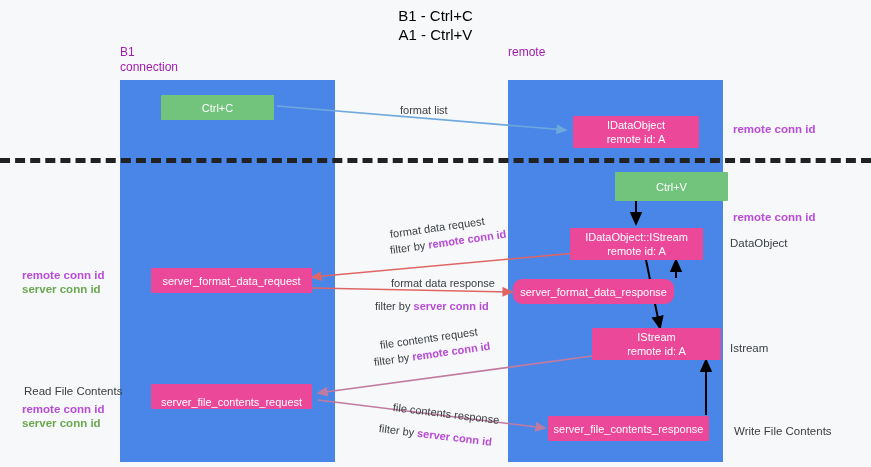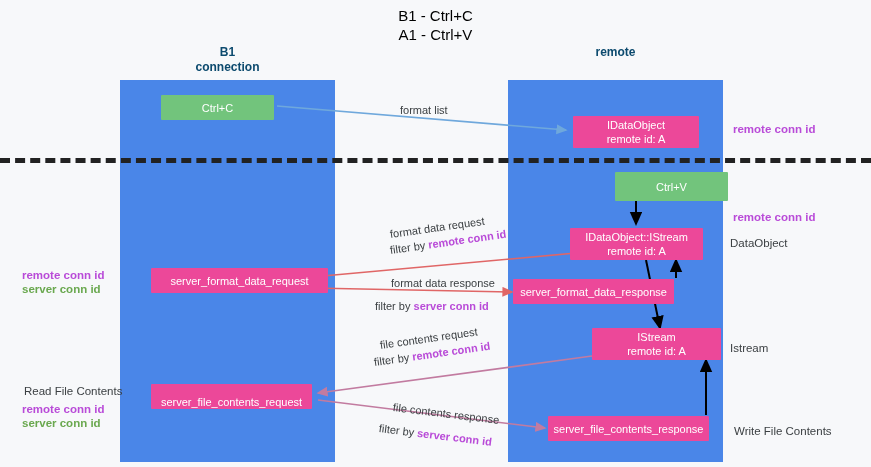--- a/index.html
+++ b/index.html
@@ -33,26 +33,25 @@
     position: absolute;
     left: 0; top: 6px;
     width: 871px;
     text-align: center;
     font-size: 15px;
     color: #000000;
     line-height: 19px;
   }
   .col-head {
     position: absolute;
-    text-align: center;
+    text-align: left;
     font-size: 12px;
-    color: #0c4a6e;
+    color: #a21caf;
     line-height: 15px;
     width: 215px;
-    font-weight: bold;
   }
   .col-head-b1 { left: 120px; top: 45px; }
   .col-head-a1 { left: 508px; top: 45px; }
 
   .node {
     position: absolute;
     box-sizing: border-box;
     color: #ffffff;
     font-size: 11px;
     text-align: center;
@@ -163,25 +162,25 @@
 
   <div class="node green" style="left:615px; top:172px; width:113px; height:29px;">
     <span>Ctrl+V</span>
   </div>
 
   <div class="node orange" style="left:570px; top:228px; width:133px; height:32px;">
     <span>IDataObject::IStream</span>
     <span>remote id: A</span>
   </div>
 
-  <div class="node orange" style="left:151px; top:268px; width:177px; height:25px;">
+  <div class="node orange" style="left:151px; top:268px; width:161px; height:25px;">
     <span>server_format_data_request</span>
   </div>
 
-  <div class="node orange" style="left:513px; top:279px; width:161px; height:25px;">
+  <div class="node orange" style="left:513px; top:279px; width:161px; height:25px;border-radius:9px;">
     <span>server_format_data_response</span>
   </div>
 
   <div class="node orange" style="left:592px; top:328px; width:129px; height:32px;">
     <span>IStream</span>
     <span>remote id: A</span>
   </div>
 
   <div class="node orange" style="left:151px; top:384px; width:161px; height:25px;justify-content:flex-end;">
     <span>server_file_contents_request</span>

